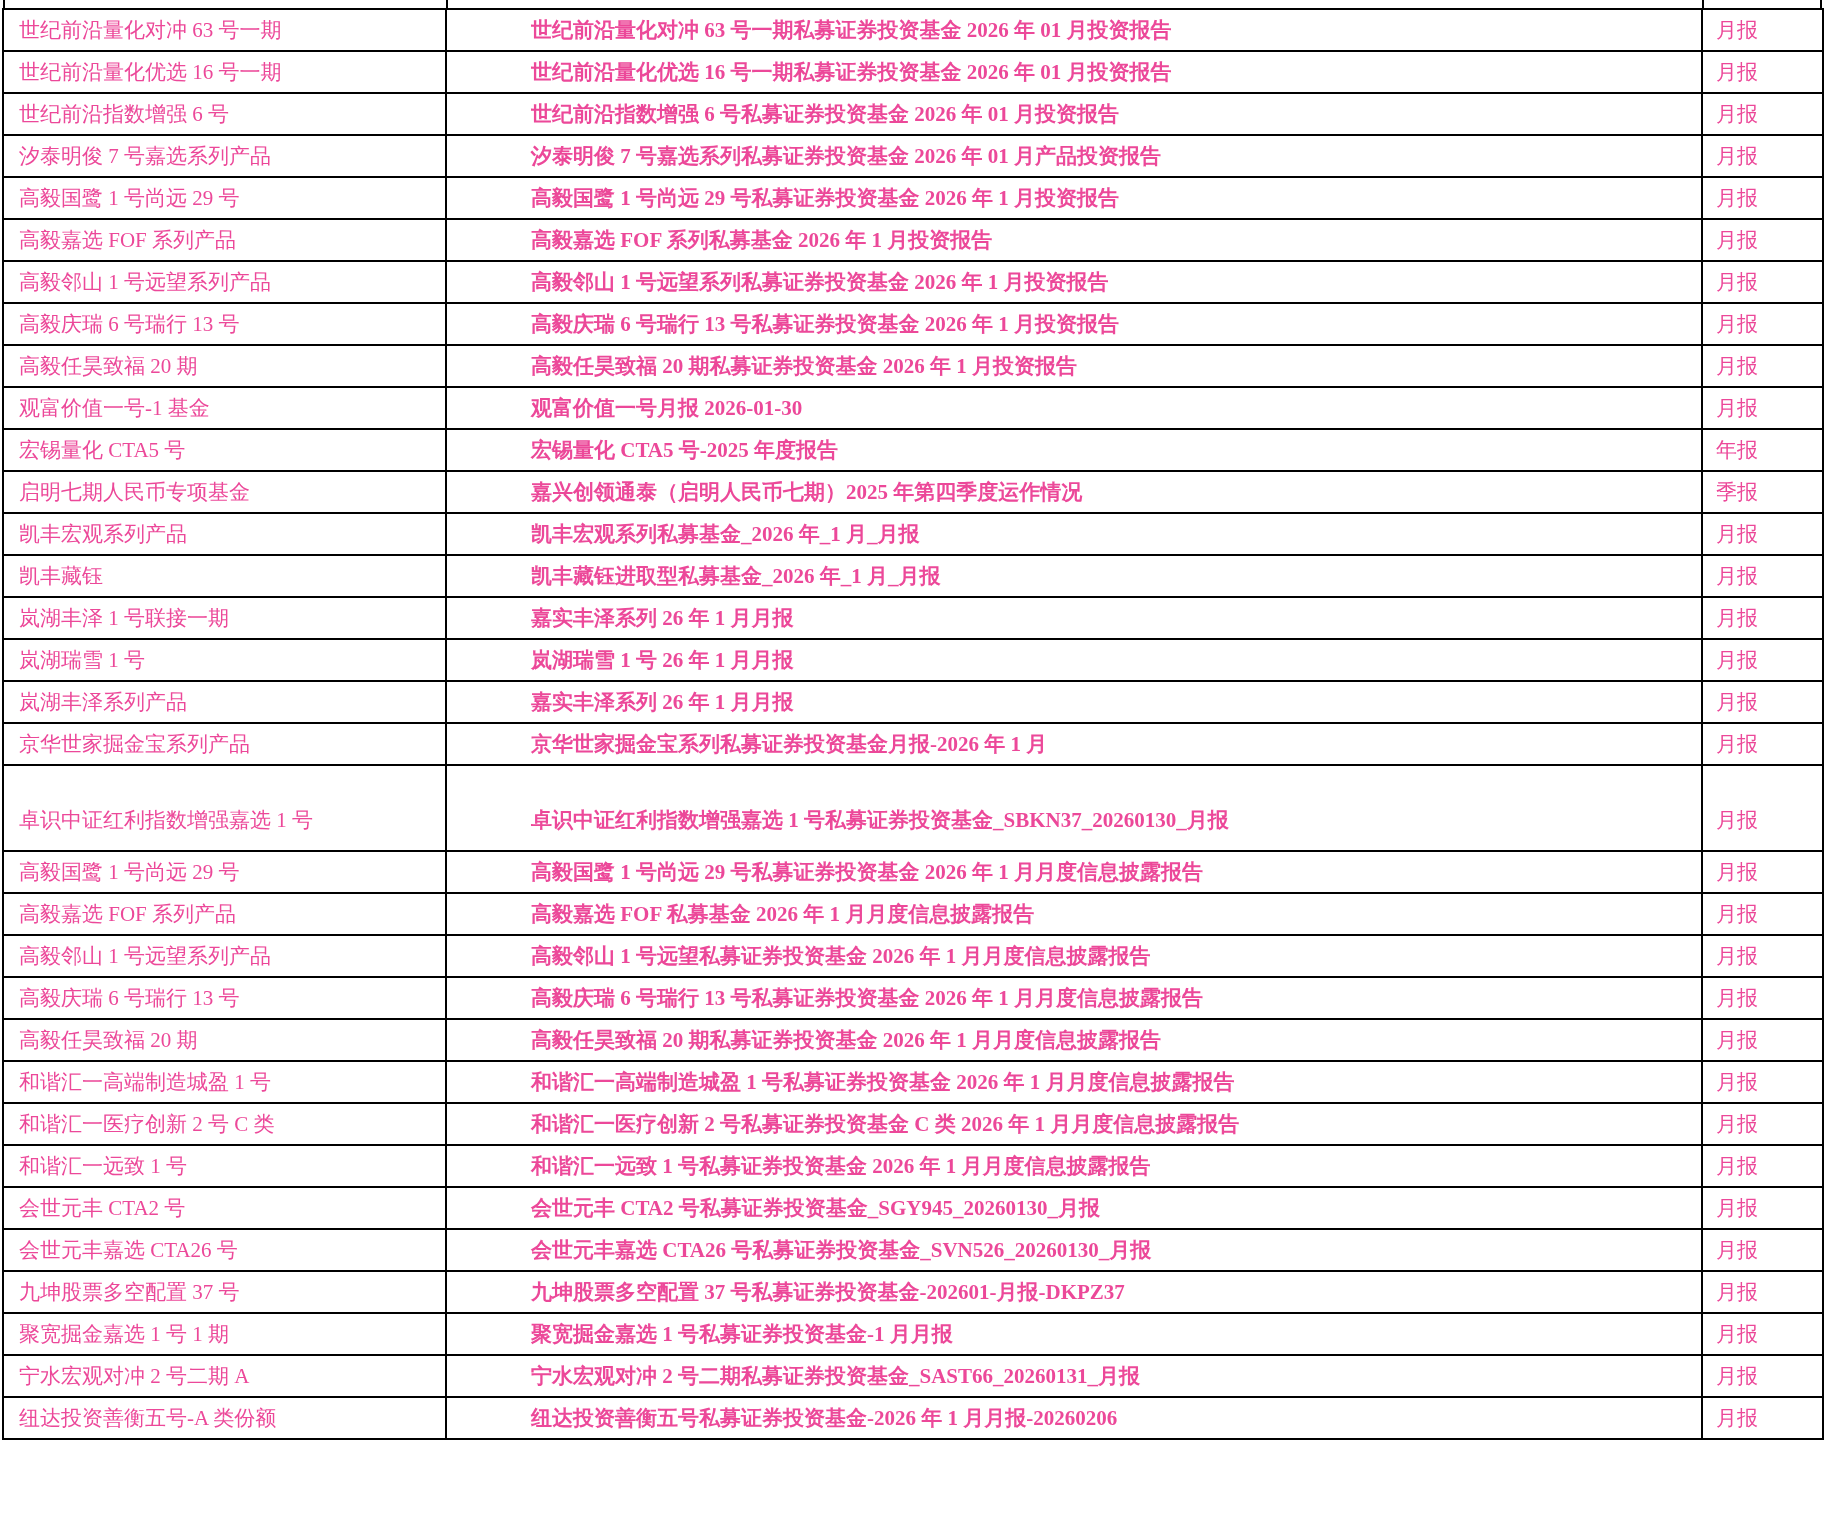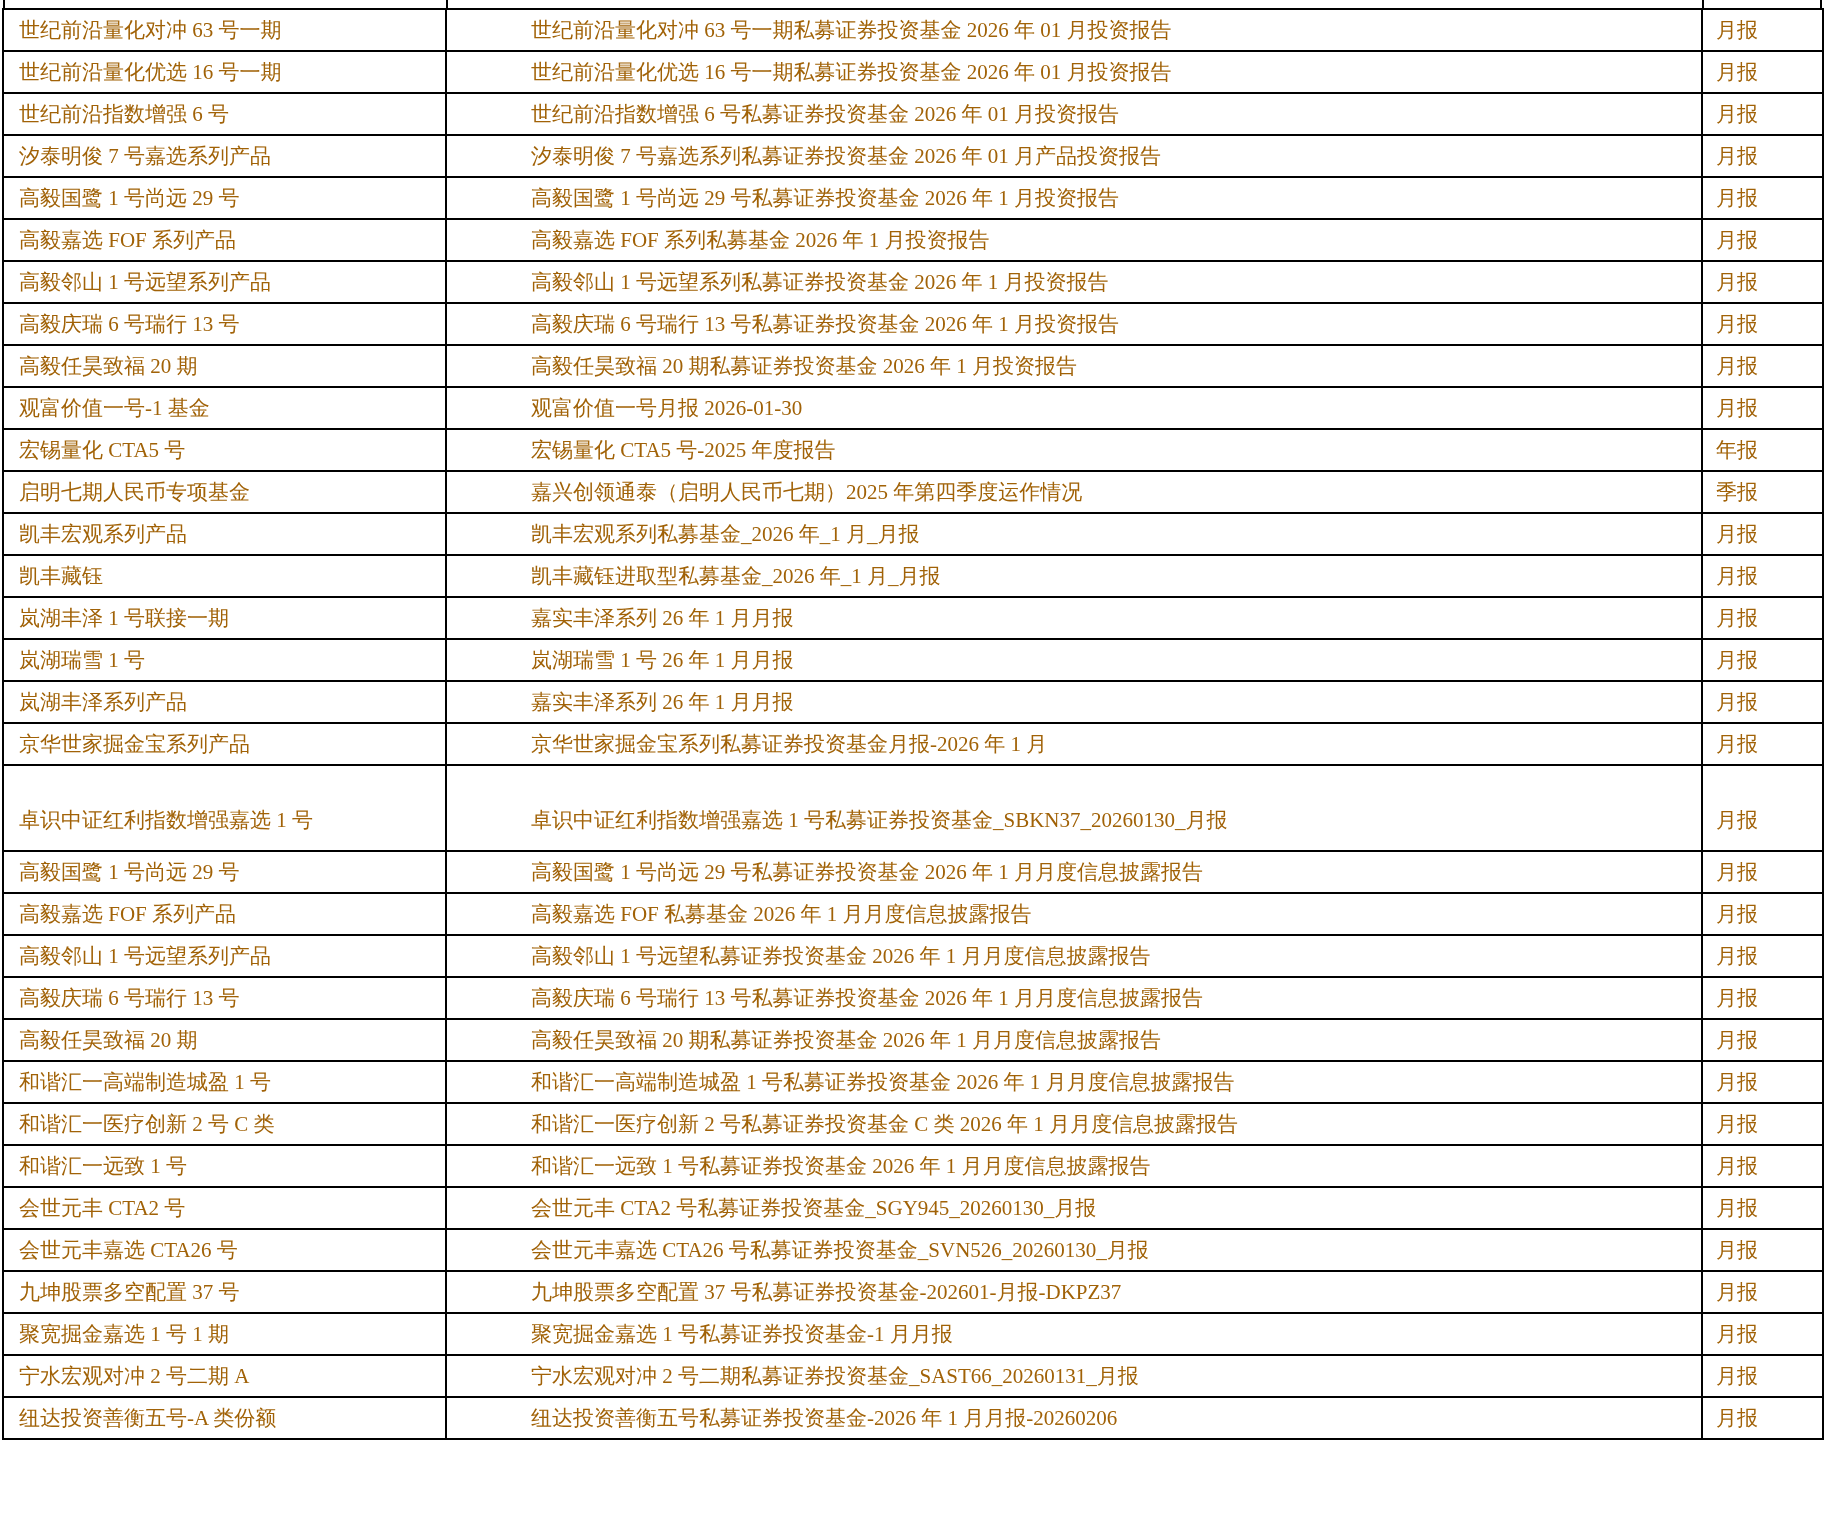--- a/index.html
+++ b/index.html
@@ -7,21 +7,21 @@
     padding: 0;
     background: #ffffff;
   }
   .page {
     position: relative;
     width: 1829px;
     height: 1531px;
     background: #ffffff;
     overflow: hidden;
     font-family: "Liberation Serif", "DejaVu Serif", serif;
-    color: #a16207;
+    color: #ec4899;
   }
   
   .top-strip {
     position: absolute;
     left: 0; top: 0;
     width: 1829px;
     height: 8px;
   }
   .vseg {
     position: absolute;
@@ -51,21 +51,21 @@
     border: 2px solid #000000;
     height: 40px;
     vertical-align: middle;
     font-size: 21px;
     line-height: 1.15;
     white-space: nowrap;
     overflow: hidden;
     padding: 0;
   }
   td.fund  { padding-left: 15px; }
-  td.title { padding-left: 84px; }
+  td.title { padding-left: 84px; font-weight: bold; }
   td.type  { padding-left: 13px; border-radius: 11px; }
 
   tr.tall-68 td { height: 66px; }
   tr.tall-71 td { height: 69px; }
   tr.tall-68 td, tr.tall-71 td {
     vertical-align: bottom;
     padding-bottom: 18px;
   }
 </style>
 </head>

